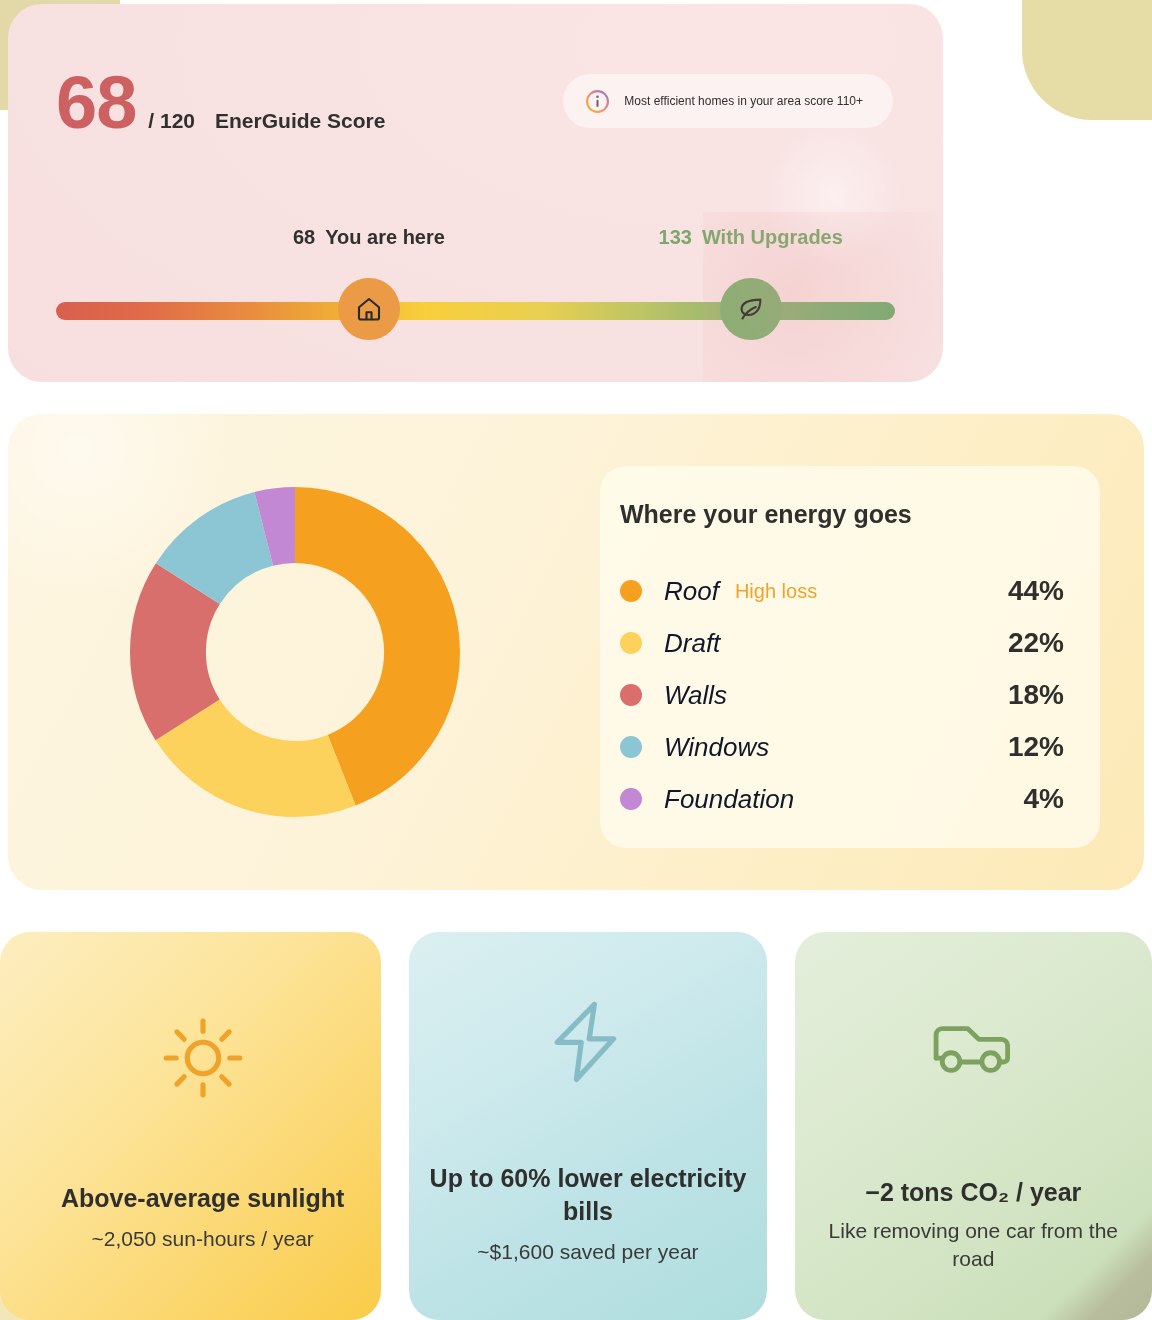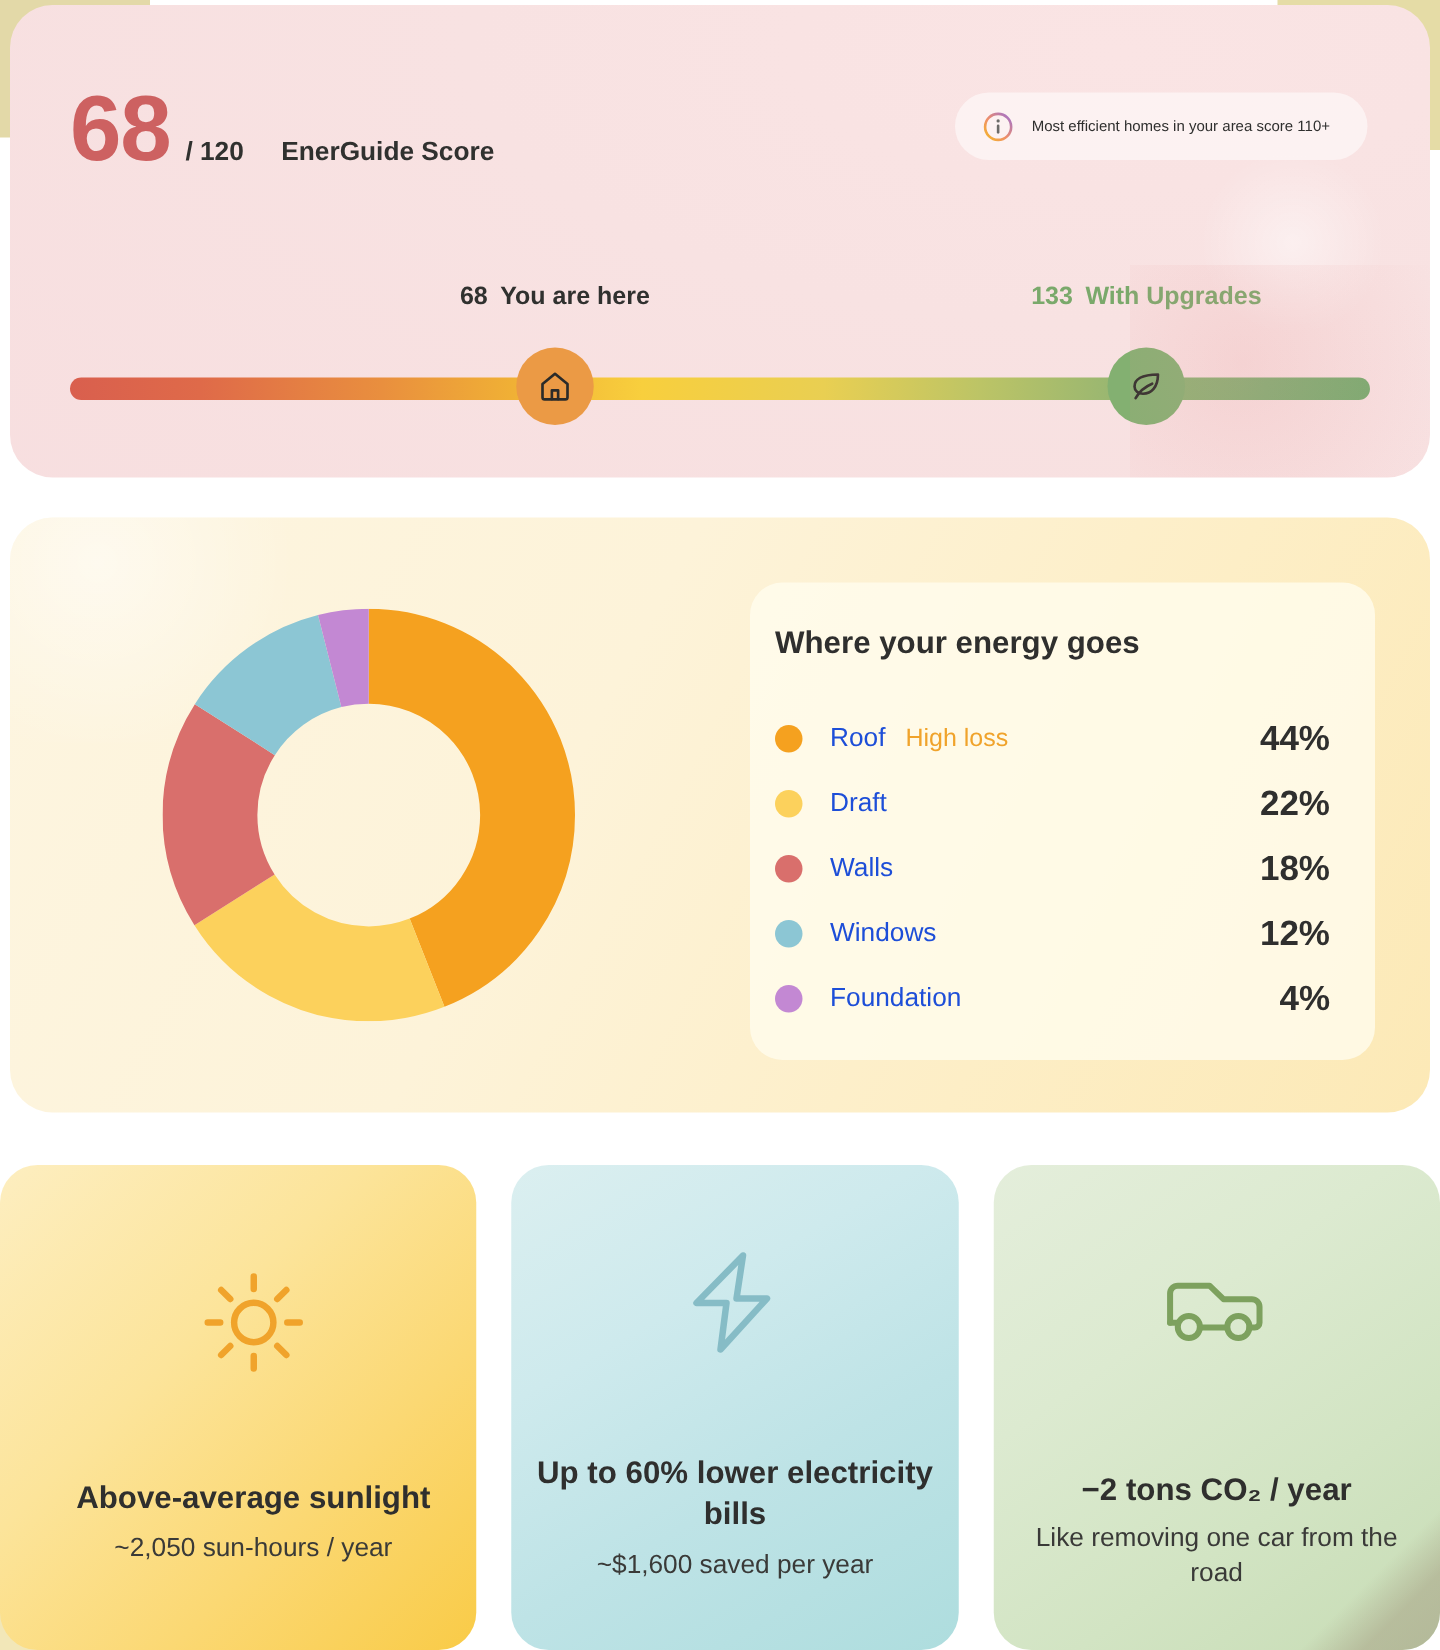--- a/index.html
+++ b/index.html
@@ -42,21 +42,21 @@
     width: 140px; height: 150px;
     background: #f2e7b8;
     border-radius: 0 60px 0 0;
     z-index: 0;
   }
 
   
   .score-card {
     position: absolute;
     left: 8px; top: 4px;
-    width: 1136px; height: 378px;
+    width: 935px; height: 378px;
     border-radius: 34px;
     background:
       radial-gradient(120% 150% at 78% 10%, #fae4e4 0%, #f8e2e2 38%, #f7dedf 100%);
     overflow: hidden;
     z-index: 2;
   }
   .score-card::after {
     content: "";
     position: absolute;
     right: -60px; bottom: -90px;
@@ -89,21 +89,21 @@
   }
   .score-denom {
     font-size: 21px;
     font-weight: 700;
     color: #30312f;
   }
   .score-label {
     font-size: 21px;
     font-weight: 600;
     color: #30312f;
-    margin-left: 18px;
+    margin-left: 8px;
   }
 
   .info-pill {
     position: absolute;
     right: 50px; top: 70px;
     height: 54px;
     display: flex;
     align-items: center;
     gap: 14px;
     padding: 0 30px 0 22px;
@@ -213,22 +213,23 @@
     height: 52px;
     gap: 0;
   }
   .legend-dot {
     width: 22px; height: 22px;
     border-radius: 50%;
     flex: none;
     margin-right: 22px;
   }
   .legend-name {
-    font-size: 21px;
-    color: #1d4ed8;
+    font-size: 26px;
+    color: #0f172a;
+    font-style: italic;
   }
   .legend-tag {
     font-size: 20px;
     color: #f0a32b;
     margin-left: 16px;
   }
   .legend-pct {
     margin-left: auto;
     font-size: 28px;
     font-weight: 700;

